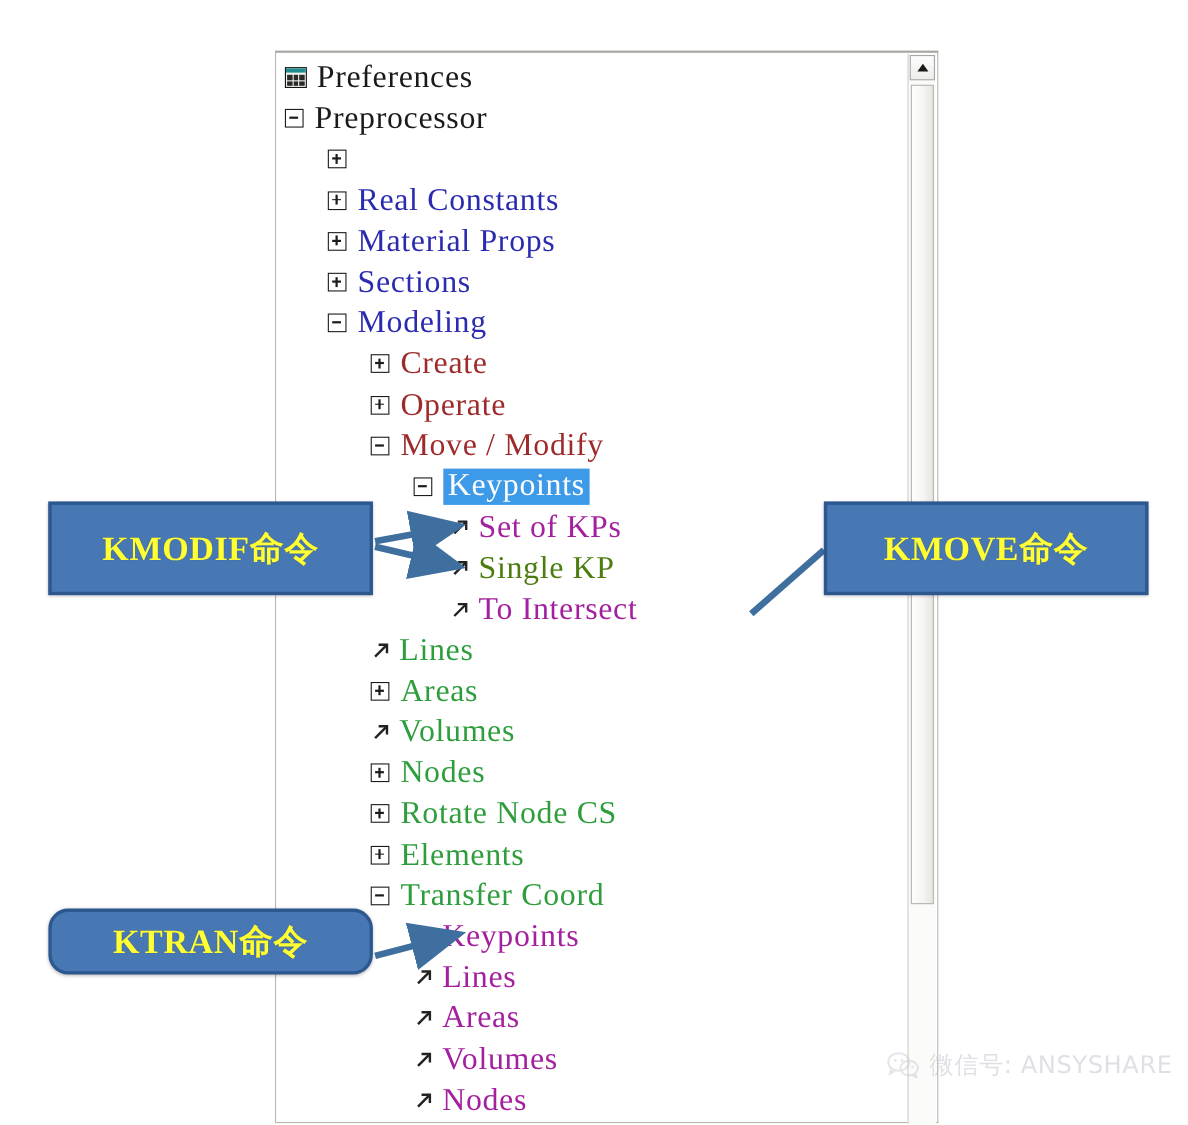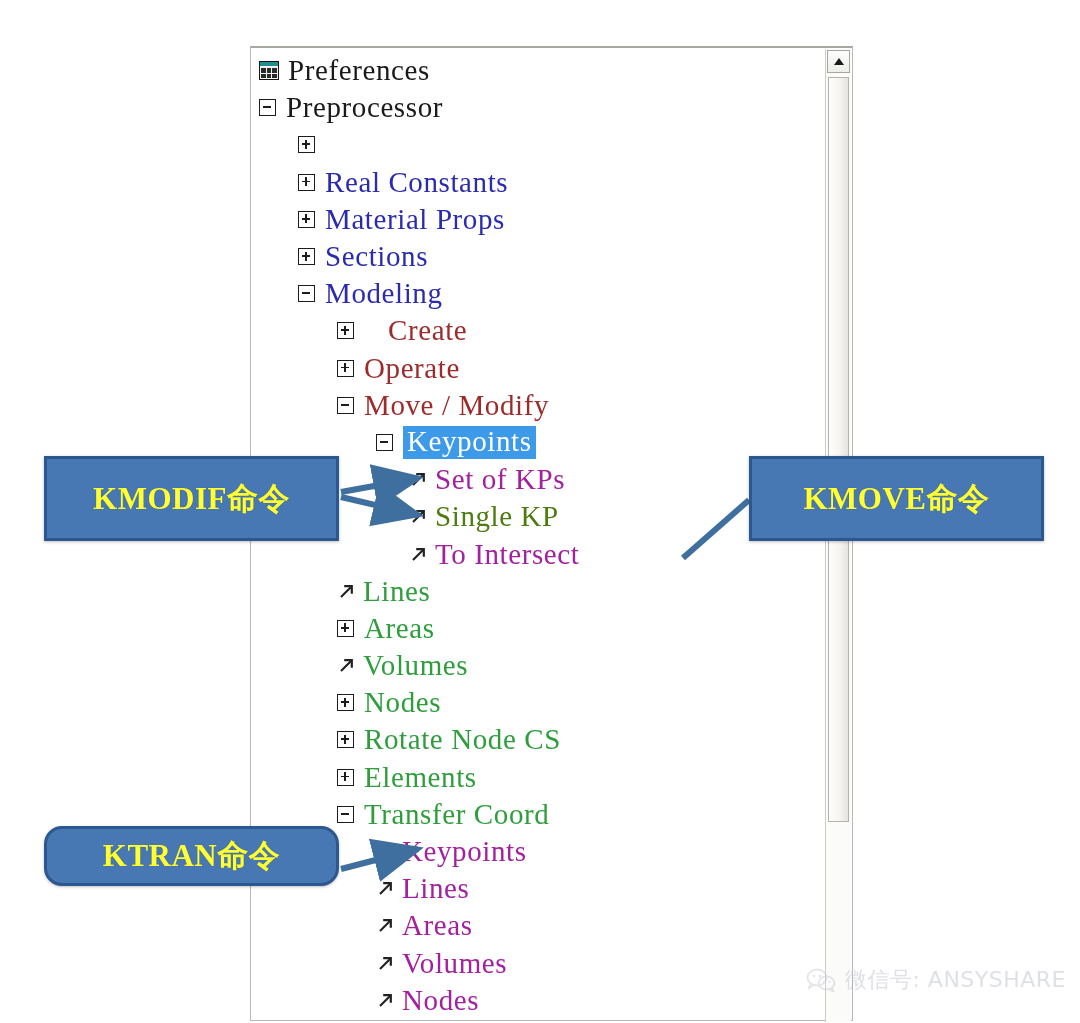--- a/index.html
+++ b/index.html
@@ -230,21 +230,21 @@
     position: absolute;
     left: 0; top: 0;
     width: 1080px; height: 1023px;
     pointer-events: none;
   }
 
   
   #watermark {
     position: absolute;
     right: 14px;
-    bottom: 28px;
+    bottom: 40px;
     display: flex;
     align-items: center;
     gap: 9px;
     opacity: .45;
   }
   #watermark .wm-text {
     font-family: "DejaVu Sans", sans-serif;
     font-size: 22px;
     color: #b9bcc6;
     letter-spacing: 0.5px;
@@ -292,21 +292,21 @@
         <div class="tree-row ind2">
           <div class="tree-toggle plus"></div>
           <div class="tree-label" style="color: rgb(43, 43, 176);">Sections</div>
         </div>
         <div class="tree-row ind2">
           <div class="tree-toggle"></div>
           <div class="tree-label" style="color: rgb(43, 43, 176);">Modeling</div>
         </div>
         <div class="tree-row ind3">
           <div class="tree-toggle plus"></div>
-          <div class="tree-label" style="color: rgb(158, 43, 43); margin-left: 24px;">Create</div>
+          <div class="tree-label" style="color: rgb(158, 43, 43);">Create</div>
         </div>
         <div class="tree-row ind3">
           <div class="tree-toggle plus"></div>
           <div class="tree-label" style="color: rgb(158, 43, 43);">Operate</div>
         </div>
         <div class="tree-row ind3">
           <div class="tree-toggle"></div>
           <div class="tree-label" style="color: rgb(158, 43, 43);">Move / Modify</div>
         </div>
         <div class="tree-row ind4">

